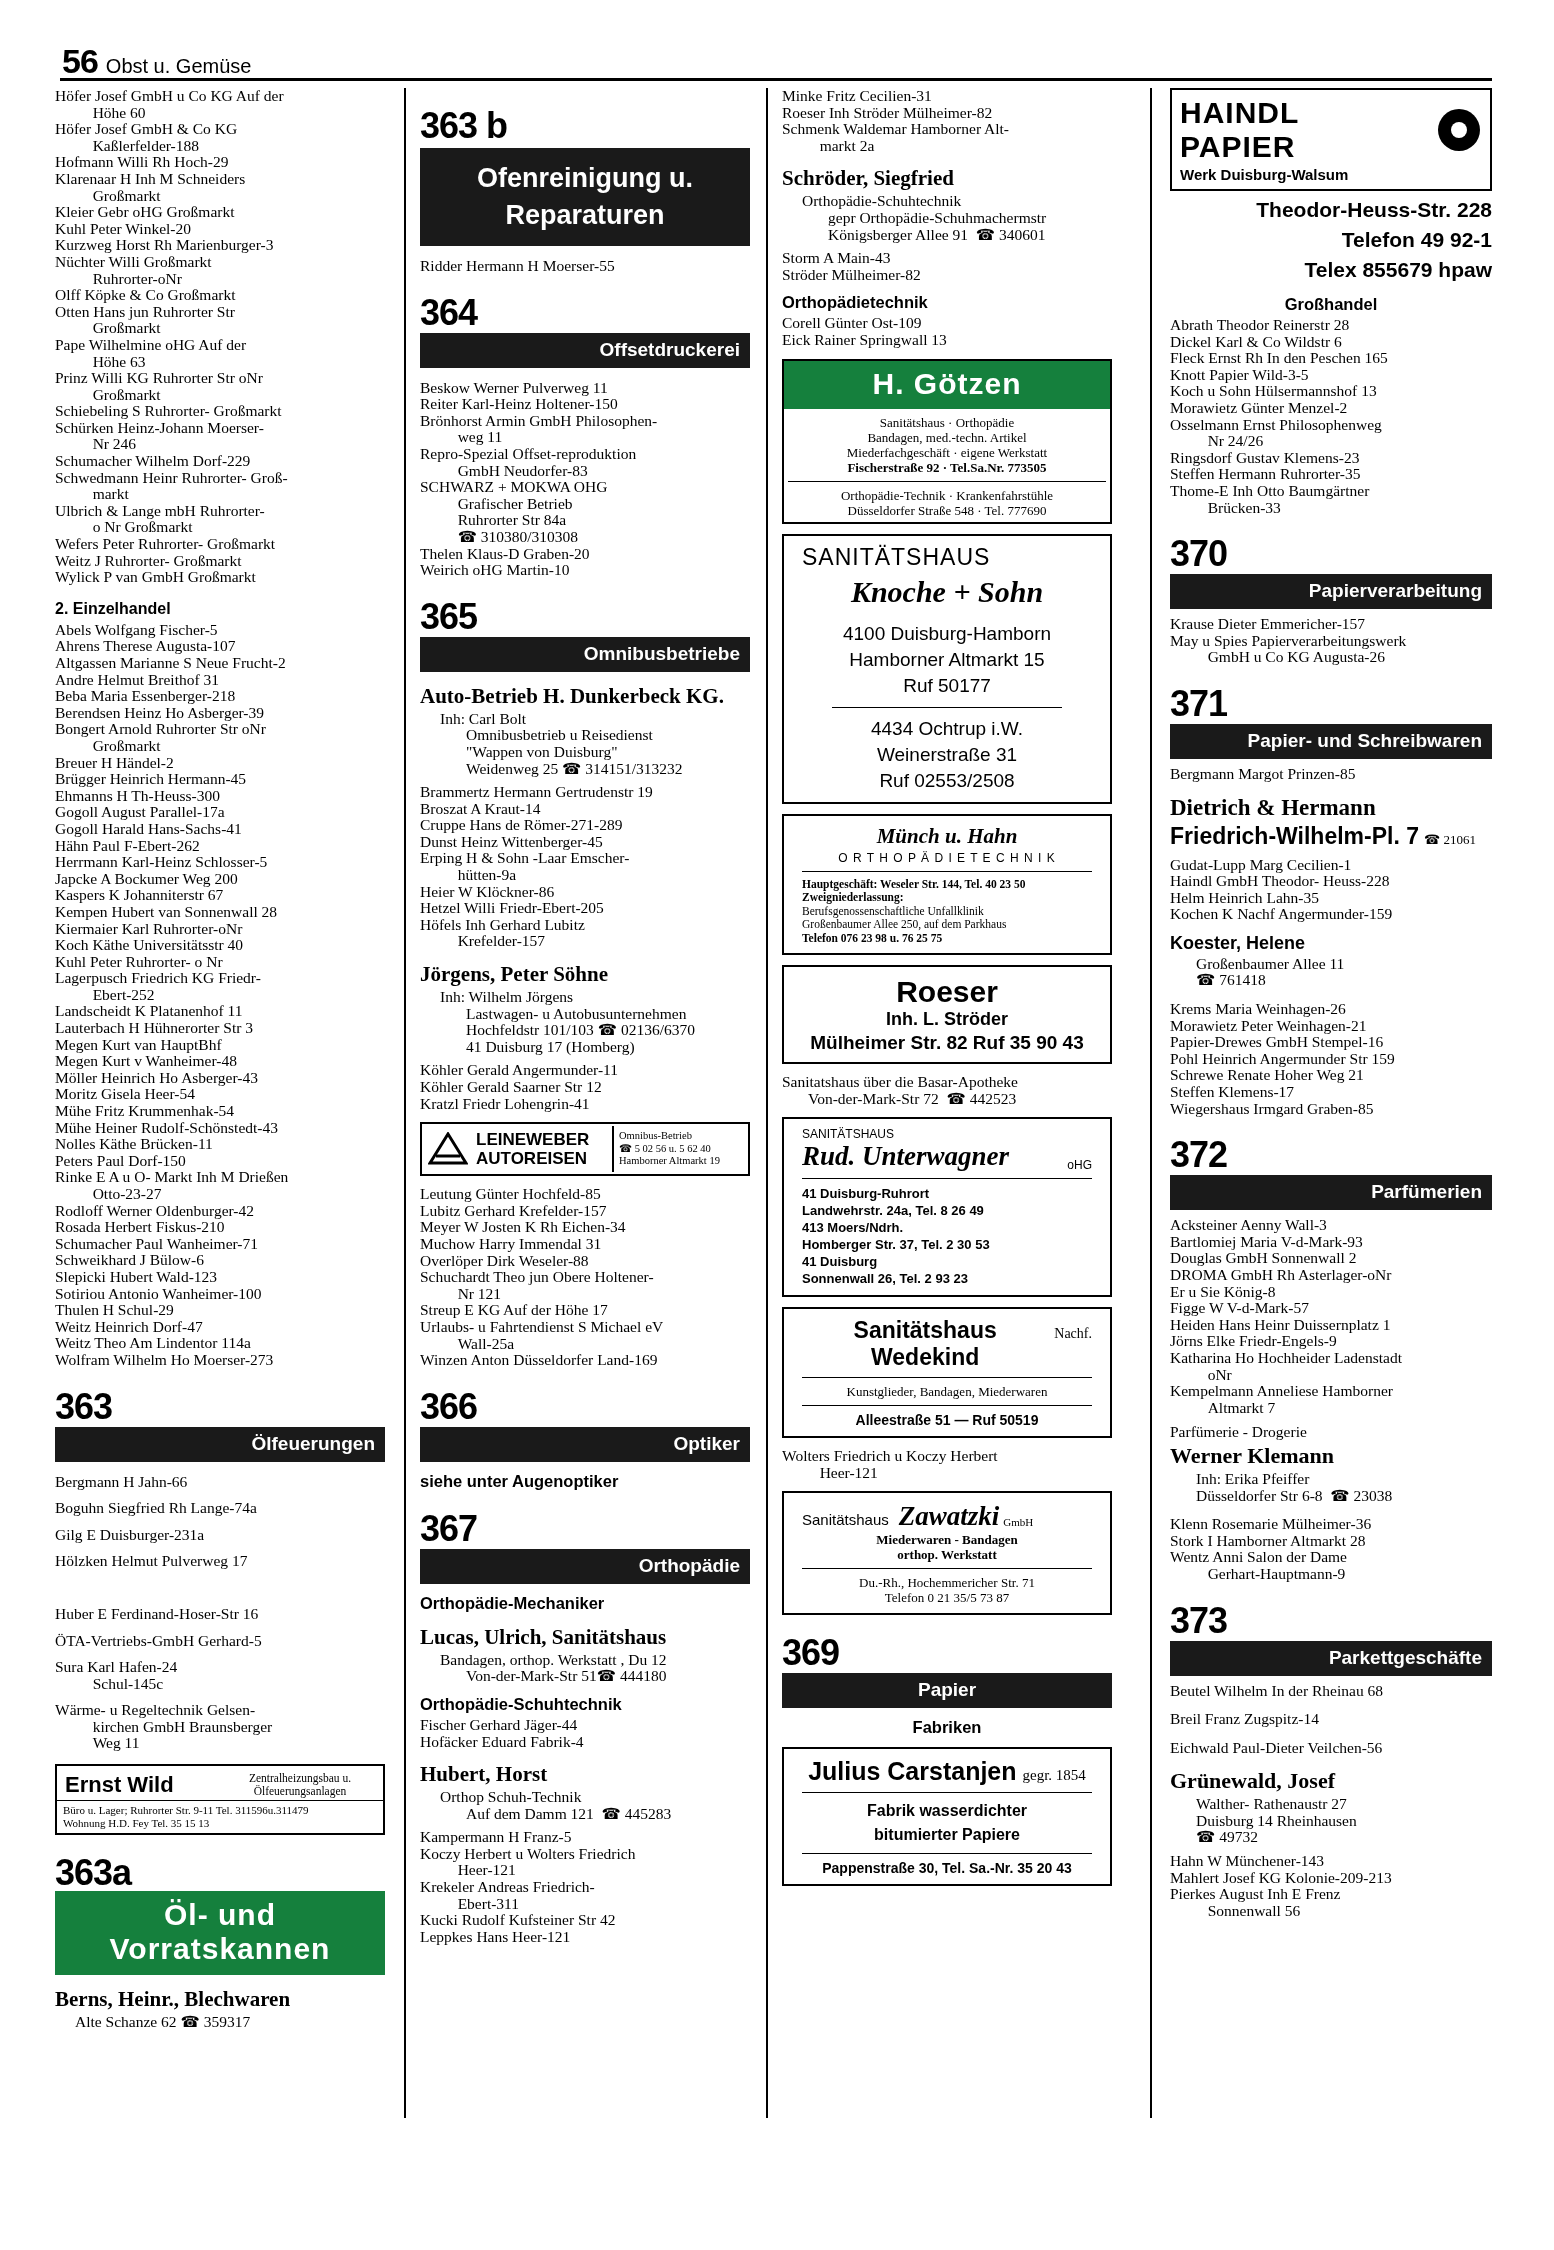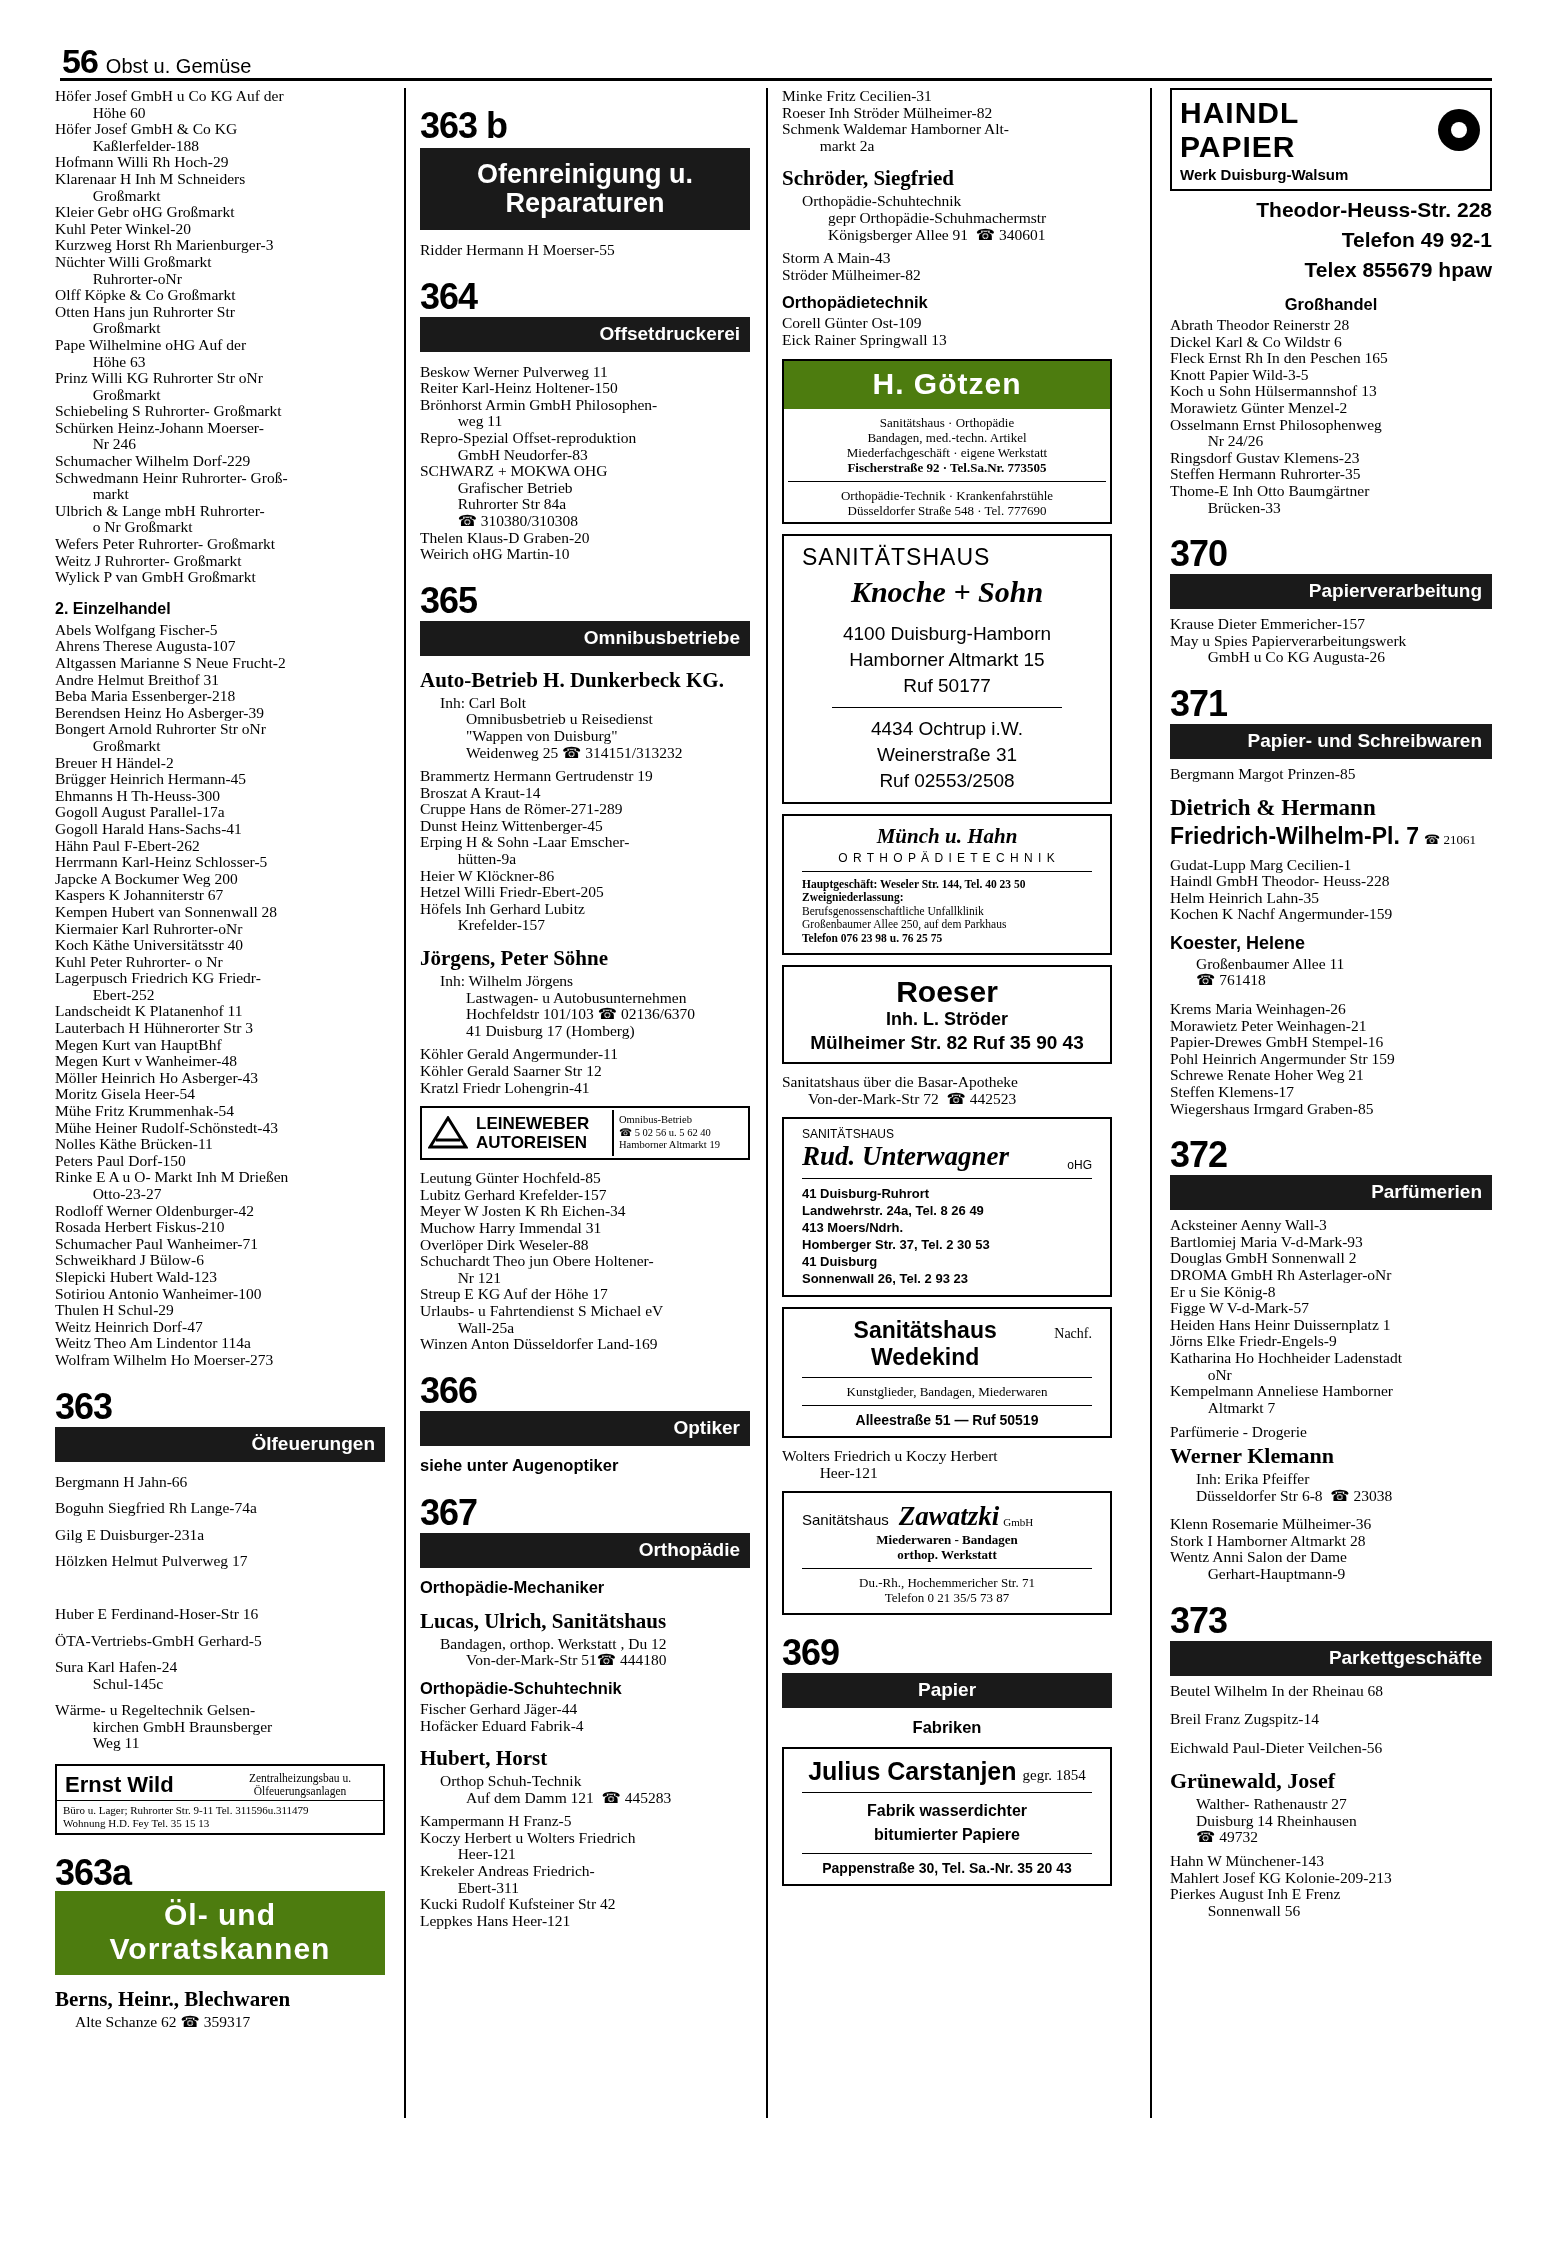--- a/index.html
+++ b/index.html
@@ -18,31 +18,31 @@
   .v1{left:404px;height:2030px;}
   .v2{left:766px;height:2030px;}
   .v3{left:1150px;height:2030px;}
 
   .ent{font-size:15.5px;line-height:16.6px;white-space:pre-wrap;}
   .ind{padding-left:26px;text-indent:-26px;}
   .sec{font-family:"Liberation Sans",sans-serif;font-weight:bold;font-size:16px;margin:14px 0 4px 0;}
   .num{font-family:"Liberation Sans",sans-serif;font-weight:bold;font-size:36px;letter-spacing:-1px;line-height:36px;margin-top:20px;}
   .bar{background:#1a1a1a;color:#fff;font-family:"Liberation Sans",sans-serif;font-weight:bold;font-size:19px;padding:6px 10px 7px 10px;text-align:right;margin-top:2px;}
   .bar.ctr{text-align:center;}
-  .bigbar{background:#1a1a1a;color:#fff;font-family:"Liberation Sans",sans-serif;font-weight:bold;font-size:27px;line-height:29px;padding:12px 14px;text-align:center;margin-top:4px;}
+  .bigbar{background:#1a1a1a;color:#fff;font-family:"Liberation Sans",sans-serif;font-weight:bold;font-size:27px;line-height:37px;padding:12px 14px;text-align:center;margin-top:4px;}
   .gap{height:12px;}
   .gap6{height:7px;}
   .sub{font-family:"Liberation Sans",sans-serif;font-weight:bold;font-size:16.5px;margin:10px 0 3px 0;}
   .nm{font-family:Liberation Serif, serif;font-weight:bold;font-size:21px;margin:12px 0 2px 0;}
   .nm2{font-family:"Liberation Sans",sans-serif;font-weight:bold;font-size:18px;margin:10px 0 2px 0;}
   .box{border:2px solid #000;padding:8px 18px;margin:10px 0;text-align:center;}
   .small{font-size:13px;line-height:15px;}
   .tiny{font-size:11.5px;line-height:13.5px;}
   .ctr{text-align:center;}
-  .blackbox{background:#4d7c0f;color:#fff;font-family:"Liberation Sans",sans-serif;font-weight:bold;font-size:30px;text-align:center;padding:7px 0 9px 0;letter-spacing:1px;}
+  .blackbox{background:#15803d;color:#fff;font-family:"Liberation Sans",sans-serif;font-weight:bold;font-size:30px;text-align:center;padding:7px 0 9px 0;letter-spacing:1px;}
   .script{font-family:"Liberation Serif",serif;font-style:italic;font-weight:bold;}
   .hline{border-top:1px solid #000;margin:6px 0;}
   .logo-haindl{border:2px solid #000;padding:6px 8px;margin-bottom:4px;}
   .lw{display:flex;align-items:center;border:2px solid #000;margin:10px 0;}
   .lw .lft2{flex:1;padding:6px;}
   .lw .rgt{width:124px;border-left:2px solid #000;padding:4px 5px;font-size:10.5px;line-height:12.5px;}
   .wildbox{border:2px solid #000;margin:12px 0;}
   .wildtop{display:flex;align-items:center;padding:6px 8px 2px 8px;}
   .wildtop .n{font-family:"Liberation Sans",sans-serif;font-weight:bold;font-size:22px;flex:1;}
   .wildtop .t{font-size:11.5px;line-height:13px;text-align:center;width:150px;}

